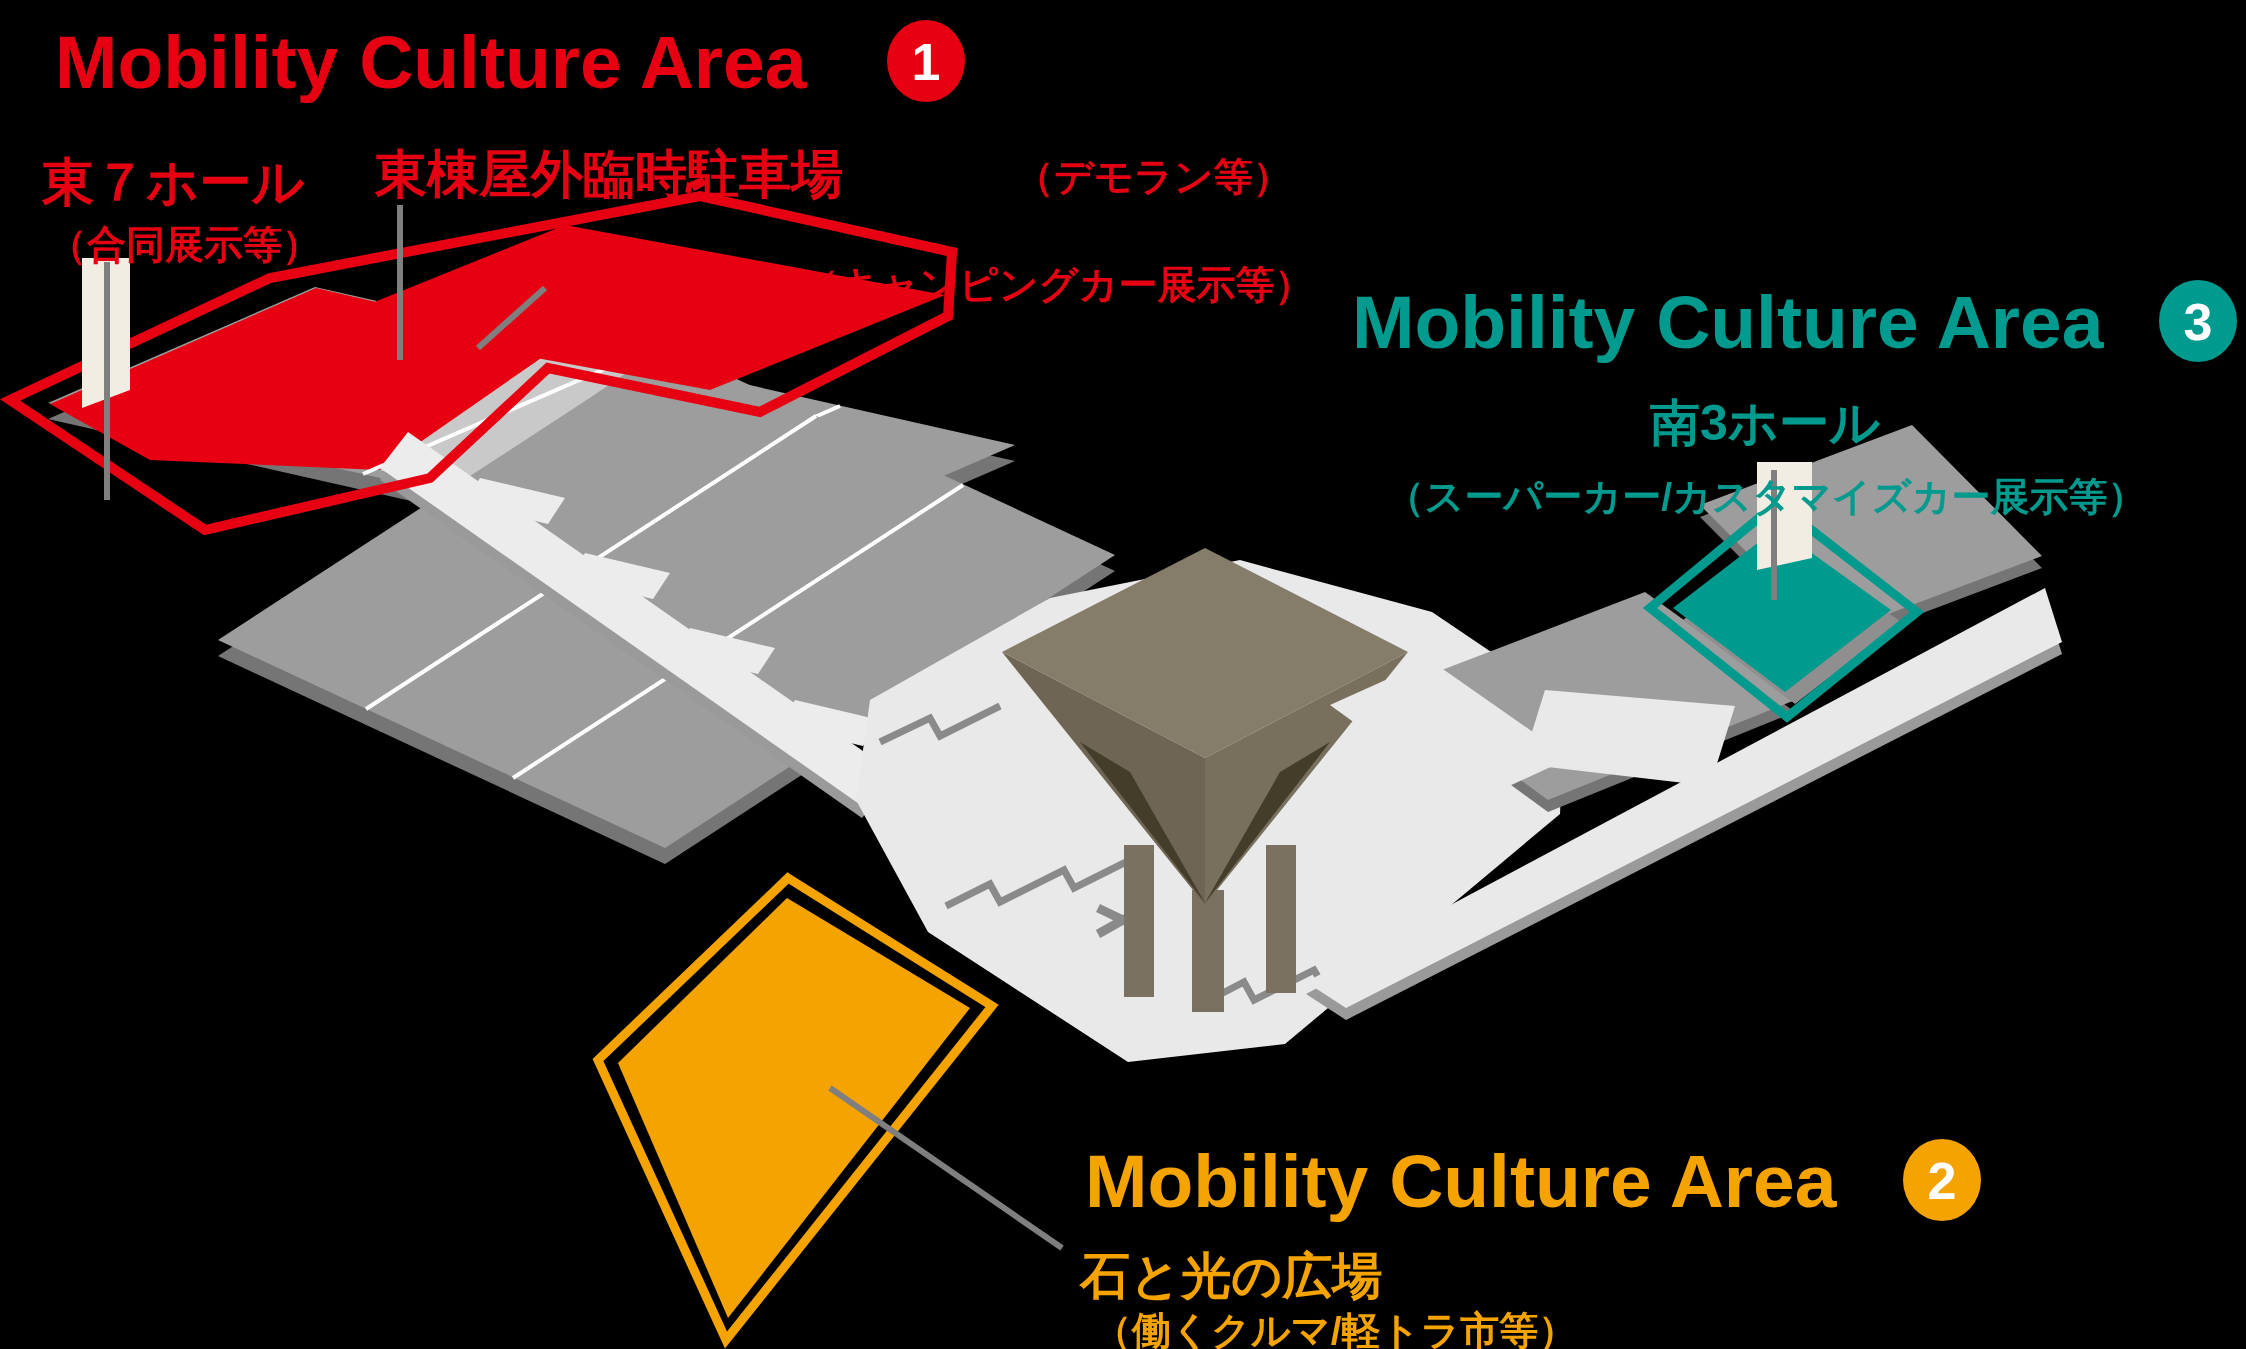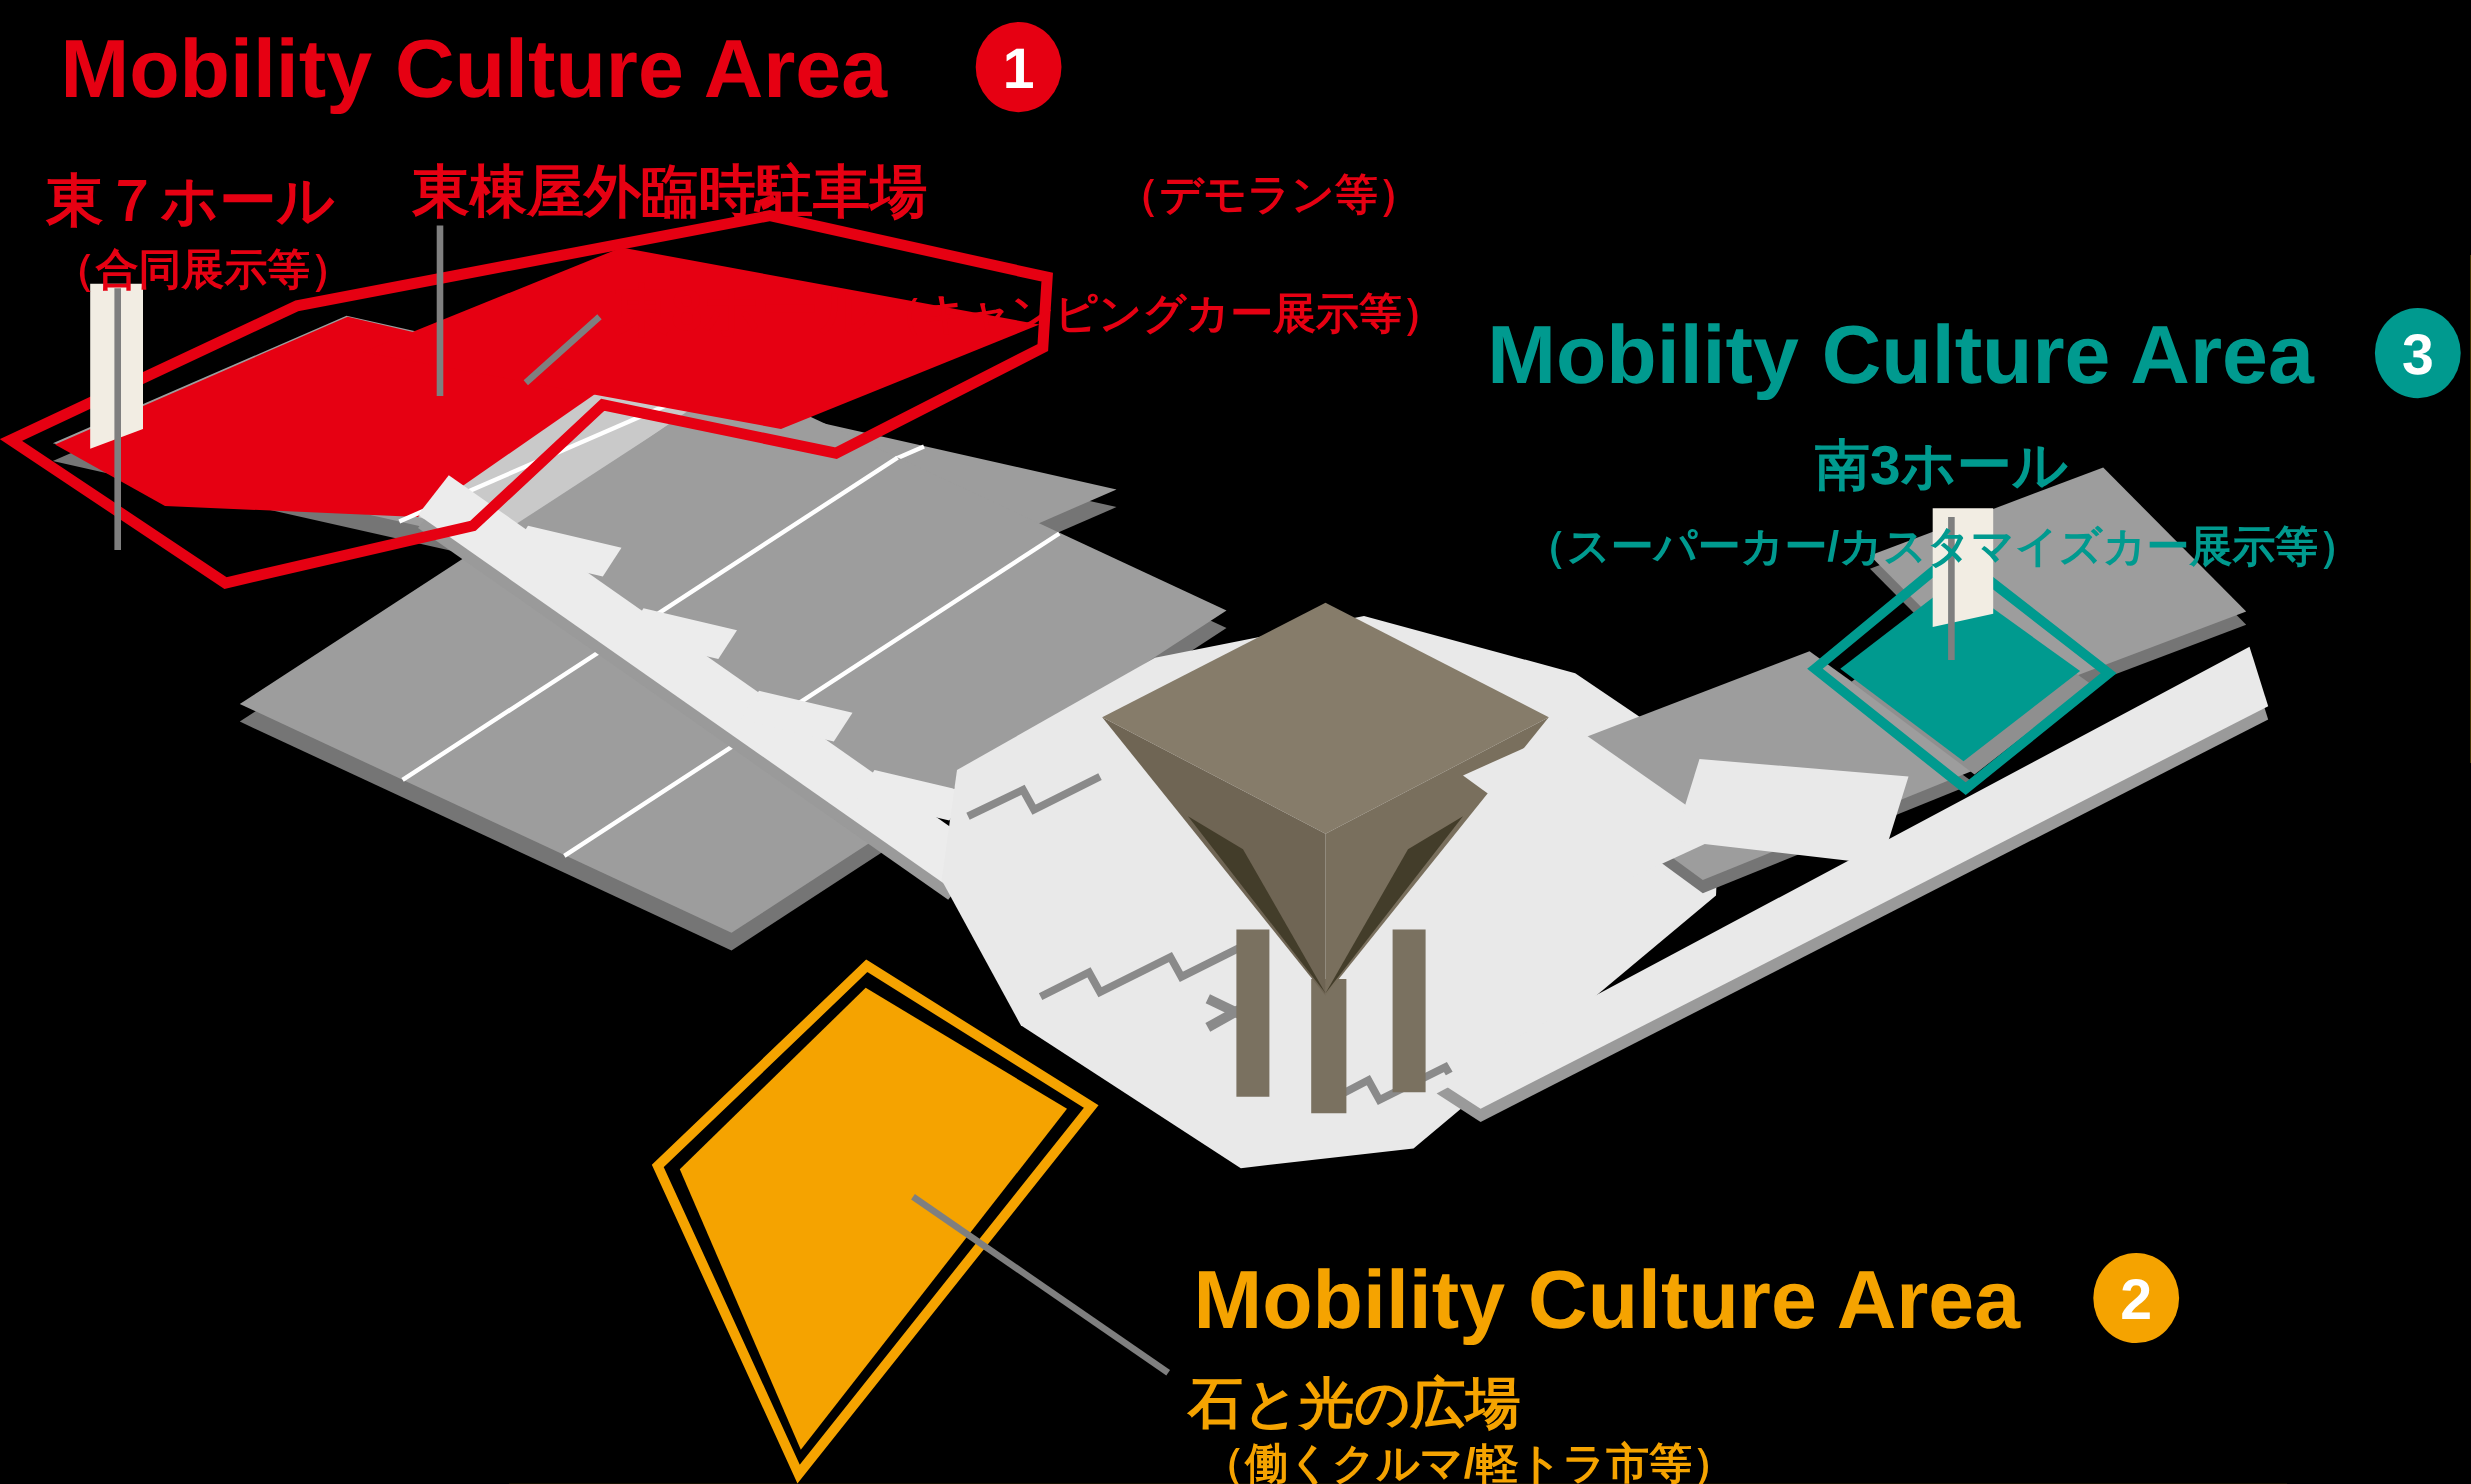--- a/index.html
+++ b/index.html
@@ -1,16 +1,16 @@
 <!DOCTYPE html>
 <html><head>
 <meta charset="utf-8">
 <style>
   html,body{margin:0;padding:0;background:#000;}
-  .stage{position:relative;width:2246px;height:1349px;background:#eab308;overflow:hidden;text-align:right;}
+  .stage{position:relative;width:2246px;height:1349px;background:#737373;overflow:hidden;text-align:right;}
   svg{display:block;font-family:"Liberation Sans", sans-serif;}
   text{font-family:"Liberation Sans", sans-serif;}
   .title-en{font-weight:600;font-size:75px;letter-spacing:0px;}
   .num{font-weight:700;font-size:52px;text-anchor:middle;}
   .jp-main{font-weight:700;font-size:52px;}
   .jp-note{font-weight:700;font-size:39px;}
   .jp-main-s{font-weight:700;font-size:50px;}
   .hall{fill:#9d9d9d;}
   .hall-side{fill:#757575;}
   .lightband{fill:#c9c9c9;}

